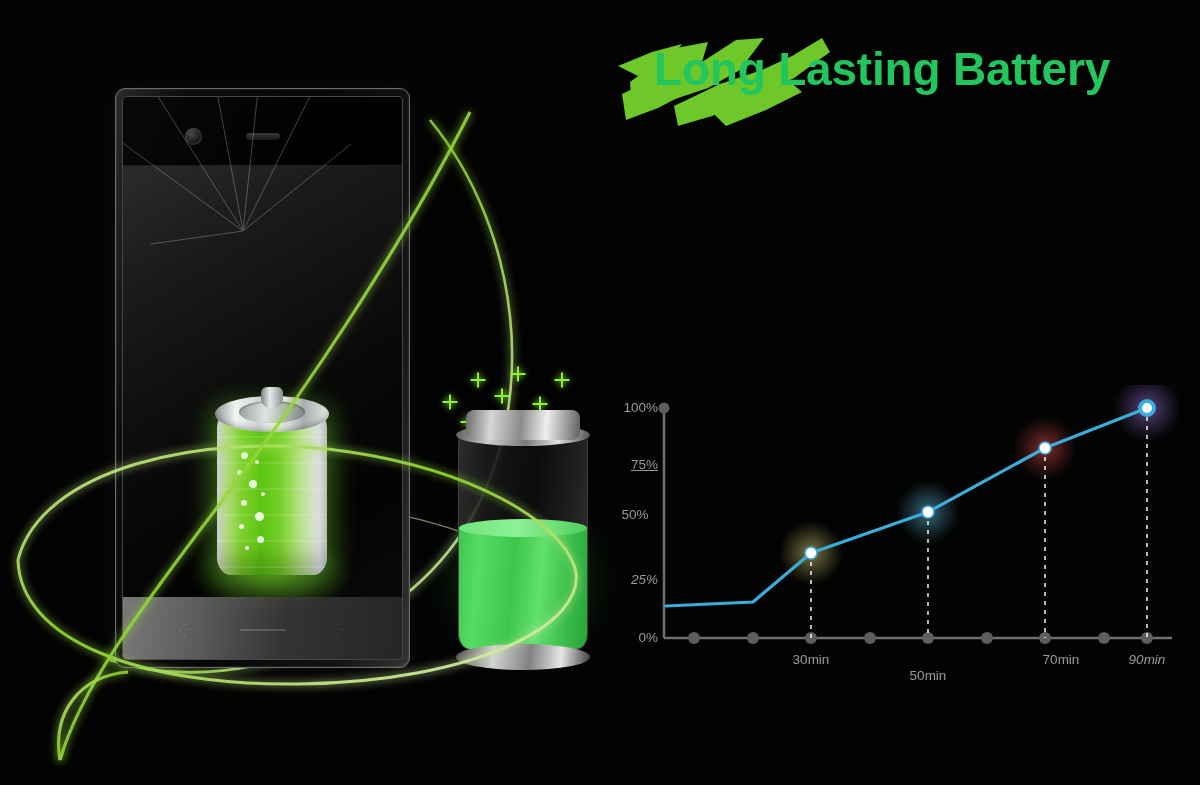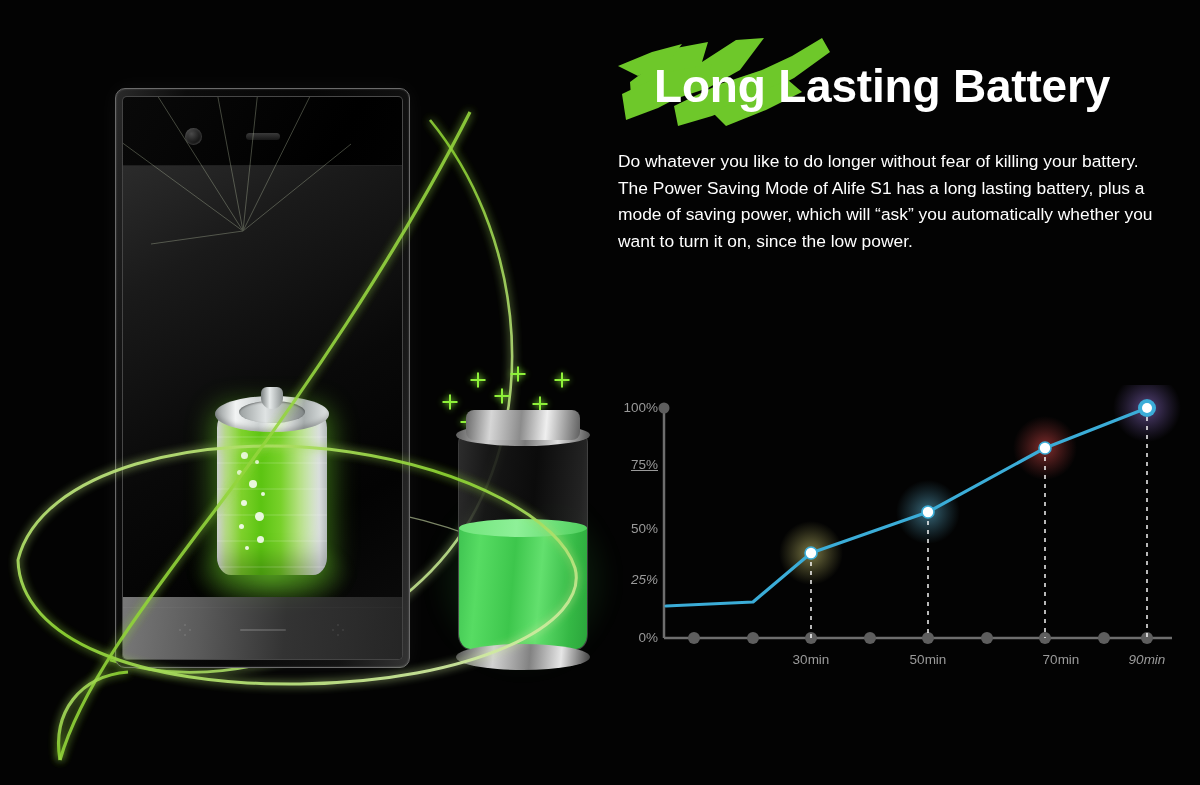--- a/index.html
+++ b/index.html
@@ -144,22 +144,22 @@
   }
   .spark::before { width:15px; height:2px; transform:translate(-50%,-50%); }
   .spark::after  { width:2px; height:15px; transform:translate(-50%,-50%); }
 
   
   #right { position:absolute; left:612px; top:0; width:588px; height:785px; }
 
   #headline-wrap { position:absolute; left:0px; top:32px; width:540px; height:100px; }
   #brush { position:absolute; left:4px; top:4px; width:215px; height:96px; }
   #headline {
-    position:absolute; left:42px; top:27px;
-    font-size:46px; font-weight:bold; color:#ffffff; letter-spacing:-.2px; white-space:nowrap;
+    position:absolute; left:42px; top:10px;
+    font-size:46px; font-weight:bold; color:#22c55e; letter-spacing:-.2px; white-space:nowrap;
   }
 
   #paragraph {
     position:absolute; left:6px; top:148px; width:545px;
     color:#ffffff; font-size:17.4px; line-height:26.5px;
   }
 
   
   #chart { position:absolute; left:14px; top:385px; width:560px; height:290px; }
   #chart-svg { position:absolute; left:0; top:0; }
@@ -278,21 +278,20 @@
           <path d="M14 46 L60 12 L92 6 L86 26 L120 4 L148 2 L124 34 L92 52 L50 66 L16 74 Z"></path>
           <path d="M6 58 L52 36 L96 28 L88 48 L42 72 L10 84 Z"></path>
           <path d="M58 70 L104 48 L146 34 L176 20 L206 2 L214 16 L178 42 L140 62 L96 80 L62 90 Z"></path>
           <path d="M96 76 L138 58 L172 44 L186 56 L150 74 L110 90 Z"></path>
           <path d="M2 30 L36 16 L66 8 L54 24 L22 40 Z"></path>
         </g>
       </svg>
       <div id="headline">Long Lasting Battery</div>
     </div>
 
-    <p id="paragraph">Do whatever you like to do longer without fear of killing your battery. The Power Saving Mode of Alife S1 has a long lasting battery, plus a mode of saving power, which will “ask” you automatically whether you want to turn it on, since the low power.</p>
 
     <div id="chart">
       <svg id="chart-svg" width="560" height="290" viewBox="0 0 560 290">
         <defs>
           <radialGradient id="g30">
               <stop offset="0%" stop-color="#83804a" stop-opacity=".95"></stop>
               <stop offset="100%" stop-color="#6d6b3a" stop-opacity="0"></stop>
             </radialGradient>
           <radialGradient id="g50">
               <stop offset="0%" stop-color="#3d7286" stop-opacity=".95"></stop>
@@ -340,23 +339,23 @@
 
         <circle cx="185" cy="168" r="6" fill="#ffffff" stroke="#3badd8" stroke-width="1.6"></circle>
         <circle cx="302" cy="127" r="6" fill="#ffffff" stroke="#3badd8" stroke-width="1.6"></circle>
         <circle cx="419" cy="63" r="6" fill="#ffffff" stroke="#3badd8" stroke-width="1.6"></circle>
         <circle cx="521" cy="23" r="9" fill="#3badd8"></circle>
         <circle cx="521" cy="23" r="5" fill="#ffffff"></circle>
       </svg>
 
       <div class="axis-label y-label" style="left:-14px; top:15px;">100%</div>
       <div class="axis-label y-label" style="left:-14px; top:72px;text-decoration:underline;">75%</div>
-      <div class="axis-label y-label" style="left:-14px; top:136px;">50%</div>
+      <div class="axis-label y-label" style="left:-14px; top:122px;text-align:center;">50%</div>
       <div class="axis-label y-label" style="left:-14px; top:187px;font-style:italic;">25%</div>
       <div class="axis-label y-label" style="left:-14px; top:245px;">0%</div>
 
       <div class="axis-label x-label" style="left:150px; top:267px;">30min</div>
-      <div class="axis-label x-label" style="left:267px; top:267px;">50min</div>
+      <div class="axis-label x-label" style="left:267px; top:283px;">50min</div>
       <div class="axis-label x-label" style="left:400px; top:267px;">70min</div>
       <div class="axis-label x-label" style="left:486px; top:267px;font-style:italic;">90min</div>
     </div>
   </div>
 </div>
 
 </body></html>

